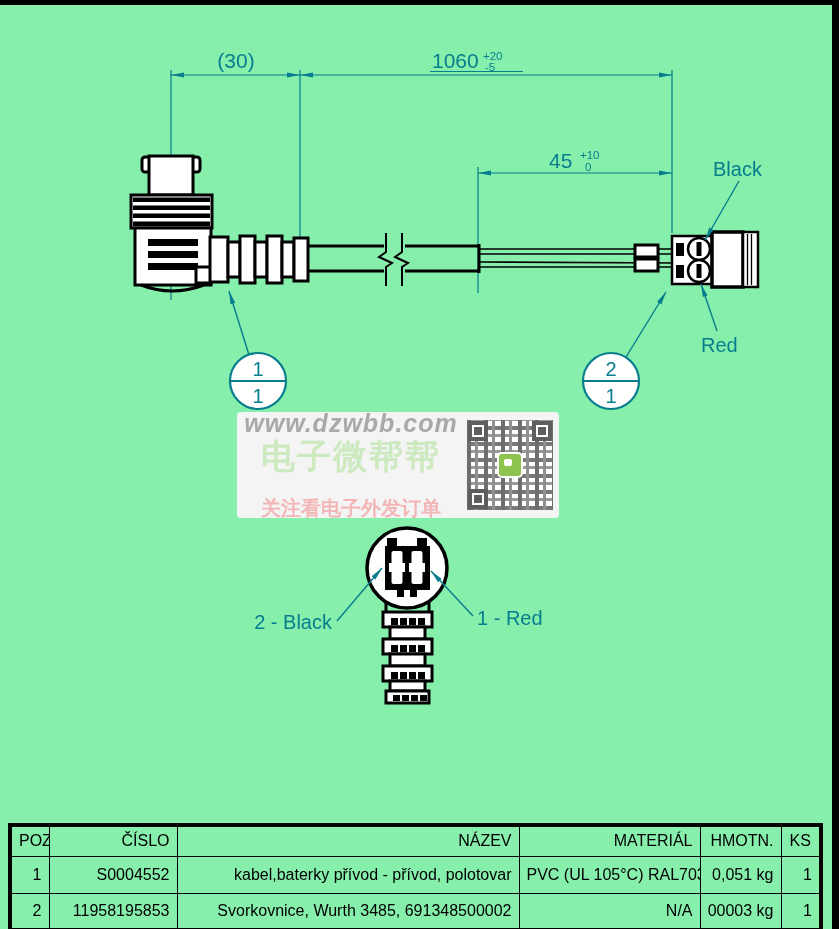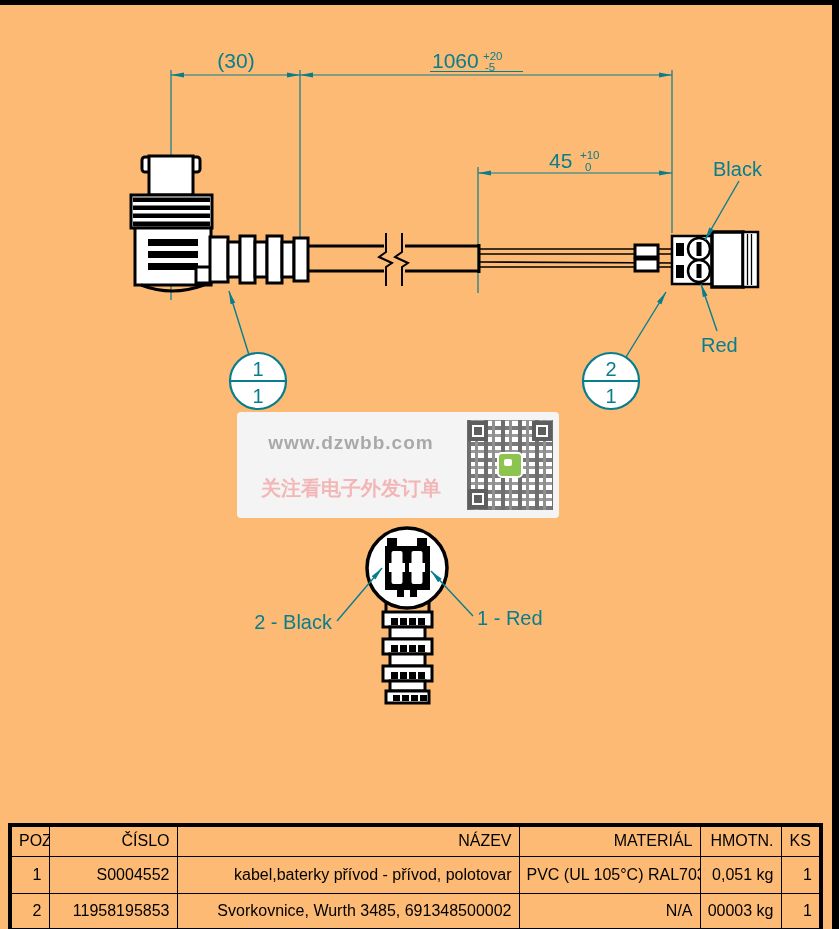--- a/index.html
+++ b/index.html
@@ -1,26 +1,26 @@
 <!DOCTYPE html>
 <html><head>
 <meta charset="utf-8">
 <style>
   html,body{margin:0;padding:0;background:#fff;}
-  .page{position:relative;width:839px;height:929px;background:#fdba74;overflow:hidden;
+  .page{position:relative;width:839px;height:929px;background:#86efac;overflow:hidden;
         font-family:"Liberation Sans","DejaVu Sans",sans-serif;}
   .frame-top{position:absolute;left:0;top:0;width:839px;height:5px;background:#000;}
   .frame-right{position:absolute;left:832px;top:0;width:7px;height:929px;background:#000;}
   svg text{font-family:"Liberation Sans","DejaVu Sans",sans-serif;}
   .dimtxt{fill:#087d8d;}
   
   .wm{position:absolute;left:237px;top:412px;width:322px;height:106px;background:#f4f4f4;
       border-radius:4px;display:flex;align-items:center;}
   .wm-texts{width:228px;text-align:center;}
-  .wm-url{color:#a9a9a9;font-weight:bold;font-size:19px;letter-spacing:1px;line-height:26px;}
+  .wm-url{color:#a9a9a9;font-weight:bold;font-size:25px;letter-spacing:1px;line-height:26px;font-style:italic;}
   .wm-brand{color:#cde9c0;font-weight:bold;font-size:34px;letter-spacing:2px;line-height:40px;}
   .wm-tag{color:#f3b6b6;font-weight:bold;font-size:20px;line-height:24px;margin-top:20px;}
   .qr{position:relative;width:86px;height:90px;background-color:#fff;margin-left:2px;
       background-image:
         repeating-linear-gradient(90deg,#6e6e6e 0 4px,transparent 4px 8px,#909090 8px 11px,transparent 11px 17px),
         repeating-linear-gradient(0deg,#787878 0 4px,transparent 4px 9px,#9a9a9a 9px 12px,transparent 12px 16px);}
   .qrf{position:absolute;width:12px;height:12px;border:4px solid #5e5e5e;background:#fff;}
   .qrf::before{content:"";position:absolute;inset:2px;background:#5e5e5e;}
   .qrf.tl{left:1px;top:1px;} .qrf.tr{right:1px;top:1px;} .qrf.bl{left:1px;bottom:1px;}
   .qrc{position:absolute;left:50%;top:50%;transform:translate(-50%,-50%);width:22px;height:22px;
@@ -213,20 +213,21 @@
     <text class="dimtxt" x="332" y="629" font-size="20" text-anchor="end">2 - Black</text>
     <line x1="337" y1="621" x2="382" y2="568" stroke="#087d8d" stroke-width="1.4" marker-end="url(#arw)"></line>
     <text class="dimtxt" x="477" y="625" font-size="20">1 - Red</text>
     <line x1="473" y1="616" x2="431" y2="571" stroke="#087d8d" stroke-width="1.4" marker-end="url(#arw)"></line>
   </svg>
 
   
   <div class="wm">
     <div class="wm-texts">
       <div class="wm-url">www.dzwbb.com</div>
+      <div class="wm-brand">电子微帮帮</div>
       <div class="wm-tag">关注看电子外发订单</div>
     </div>
     <div class="qr">
       <div class="qrf tl"></div>
       <div class="qrf tr"></div>
       <div class="qrf bl"></div>
       <div class="qrc"></div>
     </div>
   </div>
 

